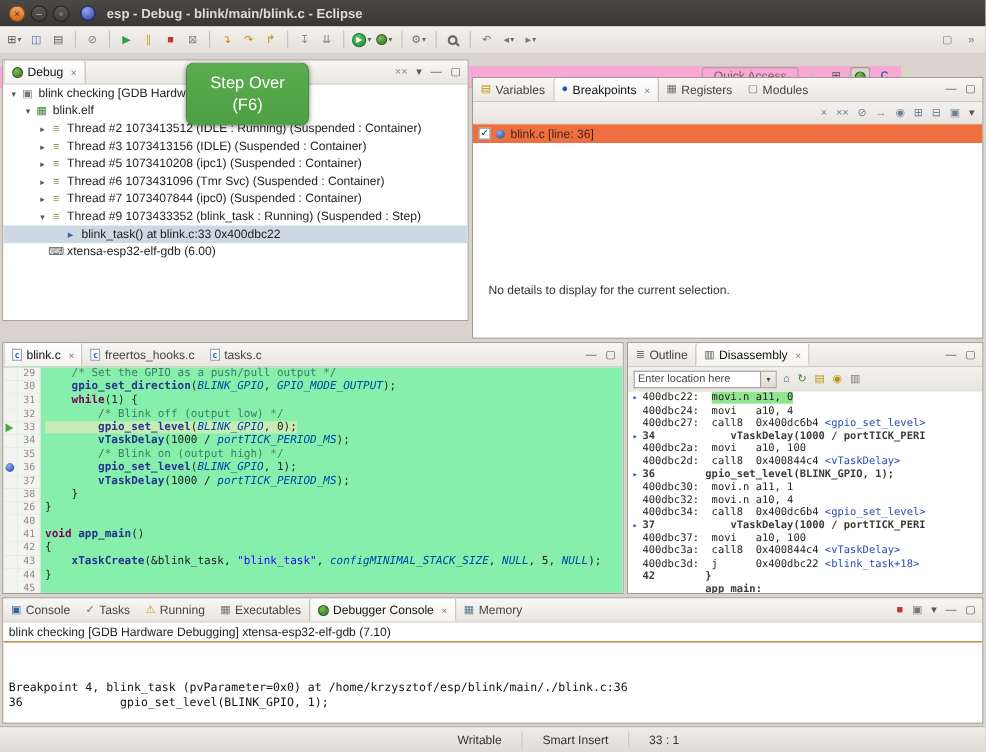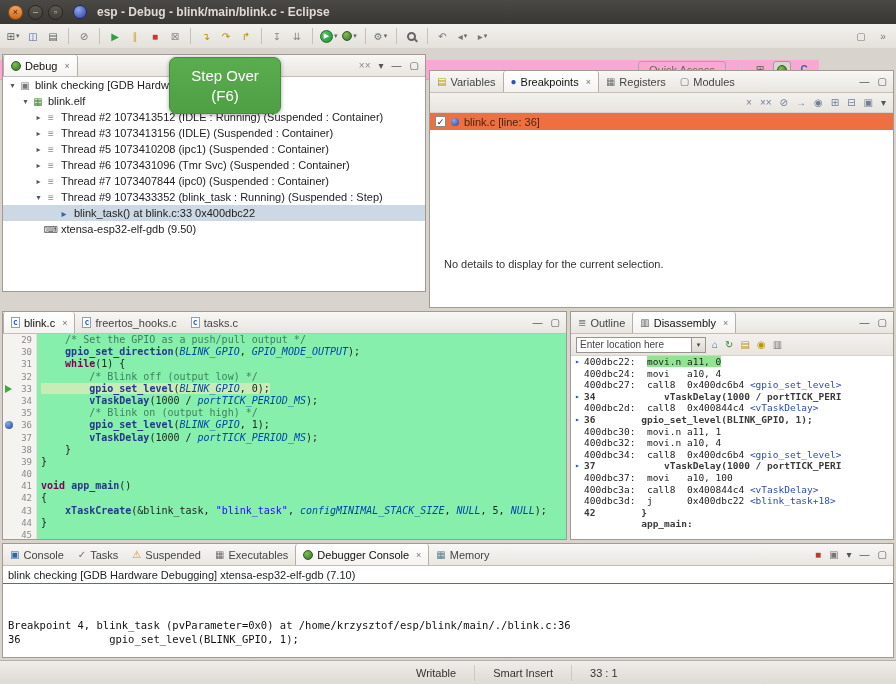--- a/index.html
+++ b/index.html
@@ -286,21 +286,21 @@
           <span class="t-label">Thread #9 1073433352 (blink_task : Running) (Suspended : Step)</span>
         </div>
         <div class="trow selected" style="padding-left: 43px;">
           <span class="t-exp"></span>
           <span class="tabicon t-ico" style="color: rgb(52, 101, 164);">▸</span>
           <span class="t-label">blink_task() at blink.c:33 0x400dbc22</span>
         </div>
         <div class="trow" style="padding-left: 30px;">
           <span class="t-exp"></span>
           <span class="tabicon t-ico" style="color: rgb(85, 85, 85);">⌨</span>
-          <span class="t-label">xtensa-esp32-elf-gdb (9.50)</span>
+          <span class="t-label">xtensa-esp32-elf-gdb (6.00)</span>
         </div>
       </div>
   </div>
 
   <div class="panel" id="breakpoints-panel">
     <div class="tabbar">
       <span id="bp-tabs" style="display:flex;">
           <div class="tab">
             <span class="tabicon" style="color: rgb(184, 150, 12);">▤</span>
             <span class="tablabel">Variables</span>
@@ -371,21 +371,21 @@
         <div class="code-line"><span class="c-ruler"></span><span class="c-lnum">29</span><span class="c-code"><span class="line-text"><span class="tok-comment">    /* Set the GPIO as a push/pull output */</span></span></span></div>
         <div class="code-line"><span class="c-ruler"></span><span class="c-lnum">30</span><span class="c-code"><span class="line-text">    <span class="tok-fn">gpio_set_direction</span>(<span class="tok-macro">BLINK_GPIO</span>, <span class="tok-macro">GPIO_MODE_OUTPUT</span>);</span></span></div>
         <div class="code-line"><span class="c-ruler"></span><span class="c-lnum">31</span><span class="c-code"><span class="line-text">    <span class="tok-kw">while</span>(1) {</span></span></div>
         <div class="code-line"><span class="c-ruler"></span><span class="c-lnum">32</span><span class="c-code"><span class="line-text"><span class="tok-comment">        /* Blink off (output low) */</span></span></span></div>
         <div class="code-line current"><span class="c-ruler"><span class="ip-arrow"></span></span><span class="c-lnum">33</span><span class="c-code"><span class="line-text">        <span class="tok-fn">gpio_set_level</span>(<span class="tok-macro">BLINK_GPIO</span>, 0);</span></span></div>
         <div class="code-line"><span class="c-ruler"></span><span class="c-lnum">34</span><span class="c-code"><span class="line-text">        <span class="tok-fn">vTaskDelay</span>(1000 / <span class="tok-macro">portTICK_PERIOD_MS</span>);</span></span></div>
         <div class="code-line"><span class="c-ruler"></span><span class="c-lnum">35</span><span class="c-code"><span class="line-text"><span class="tok-comment">        /* Blink on (output high) */</span></span></span></div>
         <div class="code-line"><span class="c-ruler"><span class="bp-dot"></span></span><span class="c-lnum">36</span><span class="c-code"><span class="line-text">        <span class="tok-fn">gpio_set_level</span>(<span class="tok-macro">BLINK_GPIO</span>, 1);</span></span></div>
         <div class="code-line"><span class="c-ruler"></span><span class="c-lnum">37</span><span class="c-code"><span class="line-text">        <span class="tok-fn">vTaskDelay</span>(1000 / <span class="tok-macro">portTICK_PERIOD_MS</span>);</span></span></div>
         <div class="code-line"><span class="c-ruler"></span><span class="c-lnum">38</span><span class="c-code"><span class="line-text">    }</span></span></div>
-        <div class="code-line"><span class="c-ruler"></span><span class="c-lnum">39</span><span class="c-code"><span class="line-text">}</span></span></div>
+        <div class="code-line"><span class="c-ruler"></span><span class="c-lnum">26</span><span class="c-code"><span class="line-text">}</span></span></div>
         <div class="code-line"><span class="c-ruler"></span><span class="c-lnum">40</span><span class="c-code"><span class="line-text"></span></span></div>
         <div class="code-line"><span class="c-ruler"></span><span class="c-lnum">41</span><span class="c-code"><span class="line-text"><span class="tok-kw">void</span> <span class="tok-fn">app_main</span>()</span></span></div>
         <div class="code-line"><span class="c-ruler"></span><span class="c-lnum">42</span><span class="c-code"><span class="line-text">{</span></span></div>
         <div class="code-line"><span class="c-ruler"></span><span class="c-lnum">43</span><span class="c-code"><span class="line-text">    <span class="tok-fn">xTaskCreate</span>(&amp;blink_task, <span class="tok-str">"blink_task"</span>, <span class="tok-macro">configMINIMAL_STACK_SIZE</span>, <span class="tok-macro">NULL</span>, 5, <span class="tok-macro">NULL</span>);</span></span></div>
         <div class="code-line"><span class="c-ruler"></span><span class="c-lnum">44</span><span class="c-code"><span class="line-text">}</span></span></div>
         <div class="code-line"><span class="c-ruler"></span><span class="c-lnum">45</span><span class="c-code"><span class="line-text"></span></span></div>
       </div>
   </div>
 
   <div class="panel" id="disasm-panel">
@@ -417,20 +417,21 @@
           <span class="va-icon" style="color: rgb(184, 150, 12);">▤</span>
           <span class="va-icon" style="color: rgb(184, 150, 12);">◉</span>
           <span class="va-icon" style="color: rgb(119, 119, 119);">▥</span>
         </span>
     </div>
     <div id="disasm-body">
         <div class="d-row insn"><span class="d-marker">▸</span><span class="d-text">400dbc22:  <span class="d-hl">movi.n a11, 0</span></span></div>
         <div class="d-row insn"><span class="d-marker"></span><span class="d-text">400dbc24:  movi   a10, 4</span></div>
         <div class="d-row insn"><span class="d-marker"></span><span class="d-text">400dbc27:  call8  0x400dc6b4 <span class="d-sym">&lt;gpio_set_level&gt;</span></span></div>
         <div class="d-row src"><span class="d-marker">▸</span><span class="d-text">34            vTaskDelay(1000 / portTICK_PERI</span></div>
+        <div class="d-row insn"><span class="d-marker"></span><span class="d-text">400dbc2a:  movi   a10, 100</span></div>
         <div class="d-row insn"><span class="d-marker"></span><span class="d-text">400dbc2d:  call8  0x400844c4 <span class="d-sym">&lt;vTaskDelay&gt;</span></span></div>
         <div class="d-row src"><span class="d-marker">▸</span><span class="d-text">36        gpio_set_level(BLINK_GPIO, 1);</span></div>
         <div class="d-row insn"><span class="d-marker"></span><span class="d-text">400dbc30:  movi.n a11, 1</span></div>
         <div class="d-row insn"><span class="d-marker"></span><span class="d-text">400dbc32:  movi.n a10, 4</span></div>
         <div class="d-row insn"><span class="d-marker"></span><span class="d-text">400dbc34:  call8  0x400dc6b4 <span class="d-sym">&lt;gpio_set_level&gt;</span></span></div>
         <div class="d-row src"><span class="d-marker">▸</span><span class="d-text">37            vTaskDelay(1000 / portTICK_PERI</span></div>
         <div class="d-row insn"><span class="d-marker"></span><span class="d-text">400dbc37:  movi   a10, 100</span></div>
         <div class="d-row insn"><span class="d-marker"></span><span class="d-text">400dbc3a:  call8  0x400844c4 <span class="d-sym">&lt;vTaskDelay&gt;</span></span></div>
         <div class="d-row insn"><span class="d-marker"></span><span class="d-text">400dbc3d:  j      0x400dbc22 <span class="d-sym">&lt;blink_task+18&gt;</span></span></div>
         <div class="d-row src"><span class="d-marker"></span><span class="d-text">42        }</span></div>
@@ -444,21 +445,21 @@
           <div class="tab">
             <span class="tabicon" style="color: rgb(52, 101, 164);">▣</span>
             <span class="tablabel">Console</span>
           </div>
           <div class="tab">
             <span class="tabicon" style="color: rgb(111, 111, 111);">✓</span>
             <span class="tablabel">Tasks</span>
           </div>
           <div class="tab">
             <span class="tabicon" style="color: rgb(201, 162, 39);">⚠</span>
-            <span class="tablabel">Suspended</span>
+            <span class="tablabel">Running</span>
           </div>
           <div class="tab">
             <span class="tabicon" style="color: rgb(111, 111, 111);">▦</span>
             <span class="tablabel">Executables</span>
           </div>
           <div class="tab active">
             <span class="ci-bug"></span>
             <span class="tablabel">Debugger Console</span>
             <span class="tabclose">×</span>
           </div>

